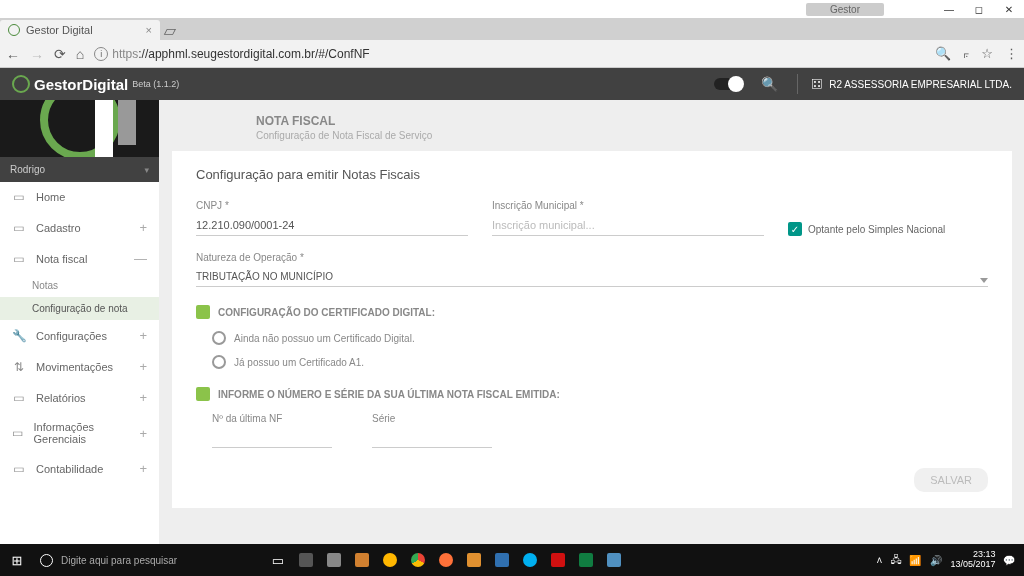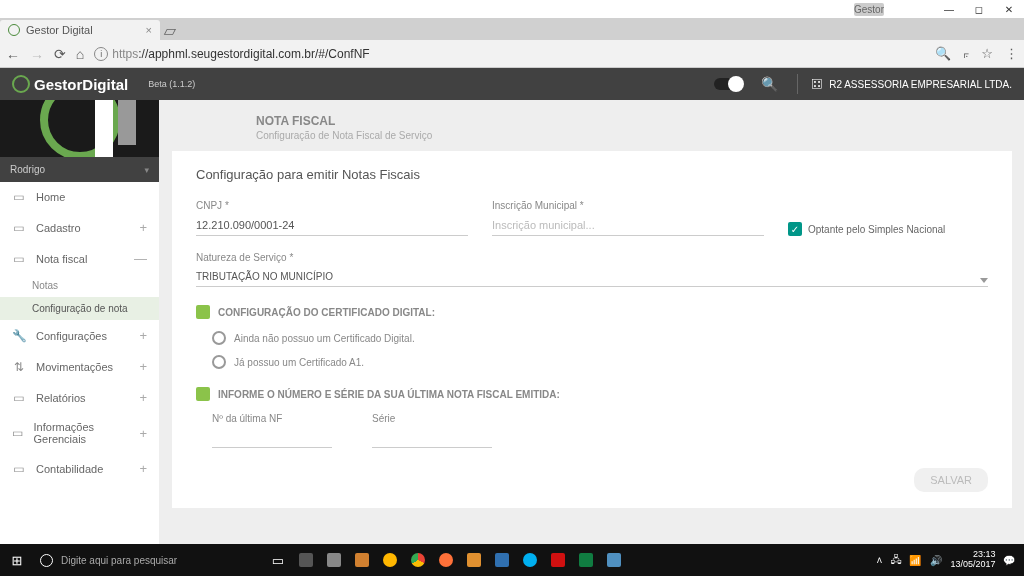--- a/index.html
+++ b/index.html
@@ -1,20 +1,20 @@
 <!DOCTYPE html>
 <html><head>
 <meta charset="utf-8">
 <style>
 * { margin: 0; padding: 0; box-sizing: border-box; font-family: Arial, sans-serif; }
 body { width: 1024px; height: 576px; overflow: hidden; background: #fff; }
 
 
 .win-titlebar { height: 18px; background: #fff; display: flex; align-items: center; justify-content: flex-end; font-size: 10px; }
-.win-titlebar .gestor-tag { background: #ccc; color: #666; padding: 1px 0; margin-right: 50px; border-radius: 2px; }
+.win-titlebar .gestor-tag { background: #ccc; color: #666; padding: 1px 24px; margin-right: 50px; border-radius: 2px; }
 .win-titlebar .win-btn { width: 30px; text-align: center; color: #333; }
 
 
 .chrome-tabs { height: 22px; background: #d0d0d0; display: flex; align-items: flex-end; }
 .chrome-tab { background: #f2f2f2; height: 20px; width: 160px; border-radius: 3px 3px 0 0; display: flex; align-items: center; padding: 0 8px; font-size: 11px; color: #555; }
 .chrome-tab .favicon { width: 12px; height: 12px; border: 1px solid #4a8a3a; border-radius: 50%; margin-right: 6px; }
 .chrome-tab .tab-close { margin-left: auto; color: #888; }
 .newtab { width: 20px; color: #666; text-align: center; }
 
 
@@ -22,21 +22,21 @@
 .chrome-toolbar .nav-icon { color: #5a5a5a; font-size: 14px; }
 .url-bar { flex: 1; display: flex; align-items: center; font-size: 12px; color: #333; }
 .url-bar .info-icon { border: 1px solid #888; border-radius: 50%; width: 14px; height: 14px; display: inline-flex; align-items: center; justify-content: center; font-size: 9px; margin-right: 4px; color: #666; }
 .url-bar .proto { color: #888; }
 .chrome-toolbar .right-icons { display: flex; gap: 12px; color: #5a5a5a; font-size: 13px; }
 
 
 .app-header { height: 32px; background: #414141; display: flex; align-items: center; padding: 0 12px; color: #fff; }
 .app-header .logo { display: flex; align-items: center; font-size: 15px; font-weight: bold; text-align: center; }
 .app-header .logo-icon { width: 18px; height: 18px; border: 2px solid #6aa84f; border-radius: 50%; margin-right: 4px; position: relative; }
-.app-header .beta { font-size: 9px; color: #ccc; margin-left: 20px; font-weight: normal; }
+.app-header .beta { font-size: 9px; color: #ccc; margin-left: 4px; font-weight: normal; }
 .app-header .spacer { flex: 1; }
 .app-header .toggle { width: 30px; height: 12px; background: #222; border-radius: 6px; position: relative; margin-right: 18px; }
 .app-header .toggle::after { content: ''; position: absolute; right: 0; top: -2px; width: 16px; height: 16px; background: #fff; border-radius: 50%; }
 .app-header .search-icon { margin-right: 18px; font-size: 14px; }
 .app-header .divider { width: 1px; height: 20px; background: #666; margin-right: 12px; }
 .app-header .company { font-size: 10px; display: flex; align-items: center; gap: 5px; }
 .app-header .building-icon { width: 14px; height: 14px; }
 
 
 .app-body { display: flex; height: 444px; }
@@ -227,21 +227,21 @@
         <div class="form-field third">
           <div class="checkbox-row">
             <span class="chk">✓</span>
             <span>Optante pelo Simples Nacional</span>
           </div>
         </div>
       </div>
 
       <div class="form-row">
         <div class="form-field select-field">
-          <label>Natureza de Serviço *</label>
+          <label>Natureza de Operação *</label>
           <div class="value">TRIBUTAÇÃO NO MUNICÍPIO</div>
           <div class="tri"></div>
         </div>
       </div>
 
       <div class="section-label">
         <span class="badge"></span>
         <span>CONFIGURAÇÃO DO CERTIFICADO DIGITAL:</span>
       </div>
       <div class="radio-row">

